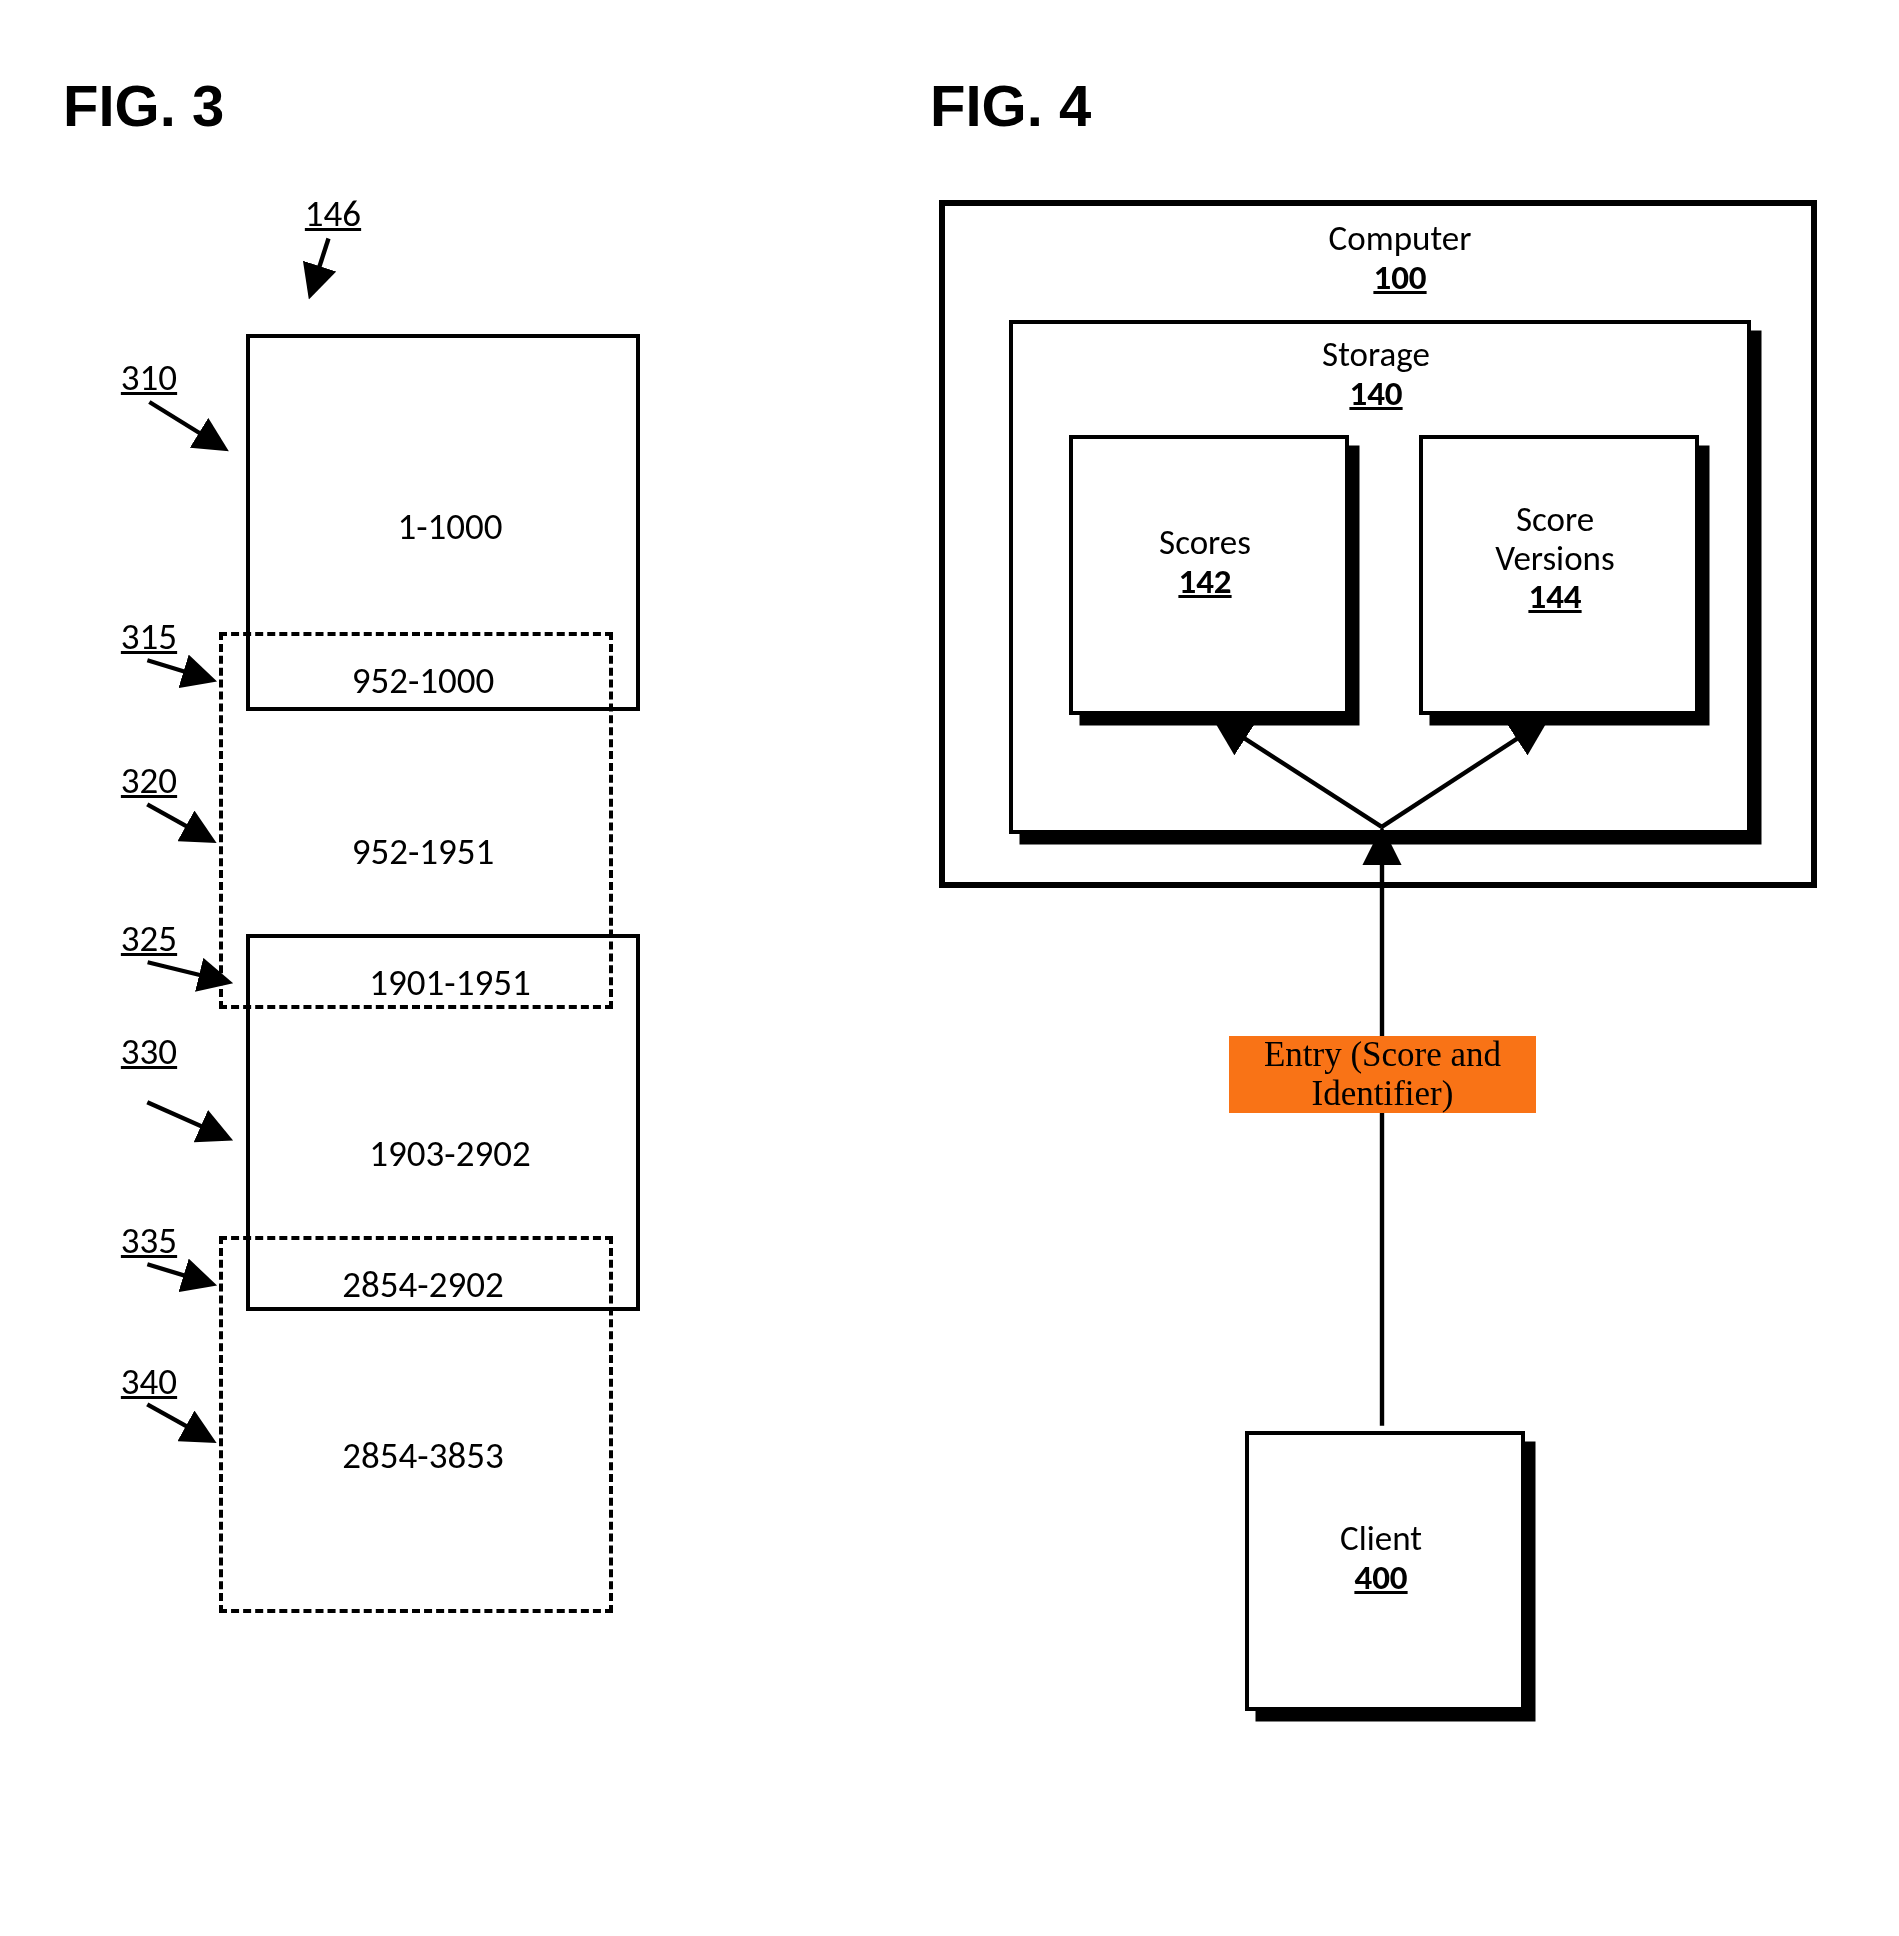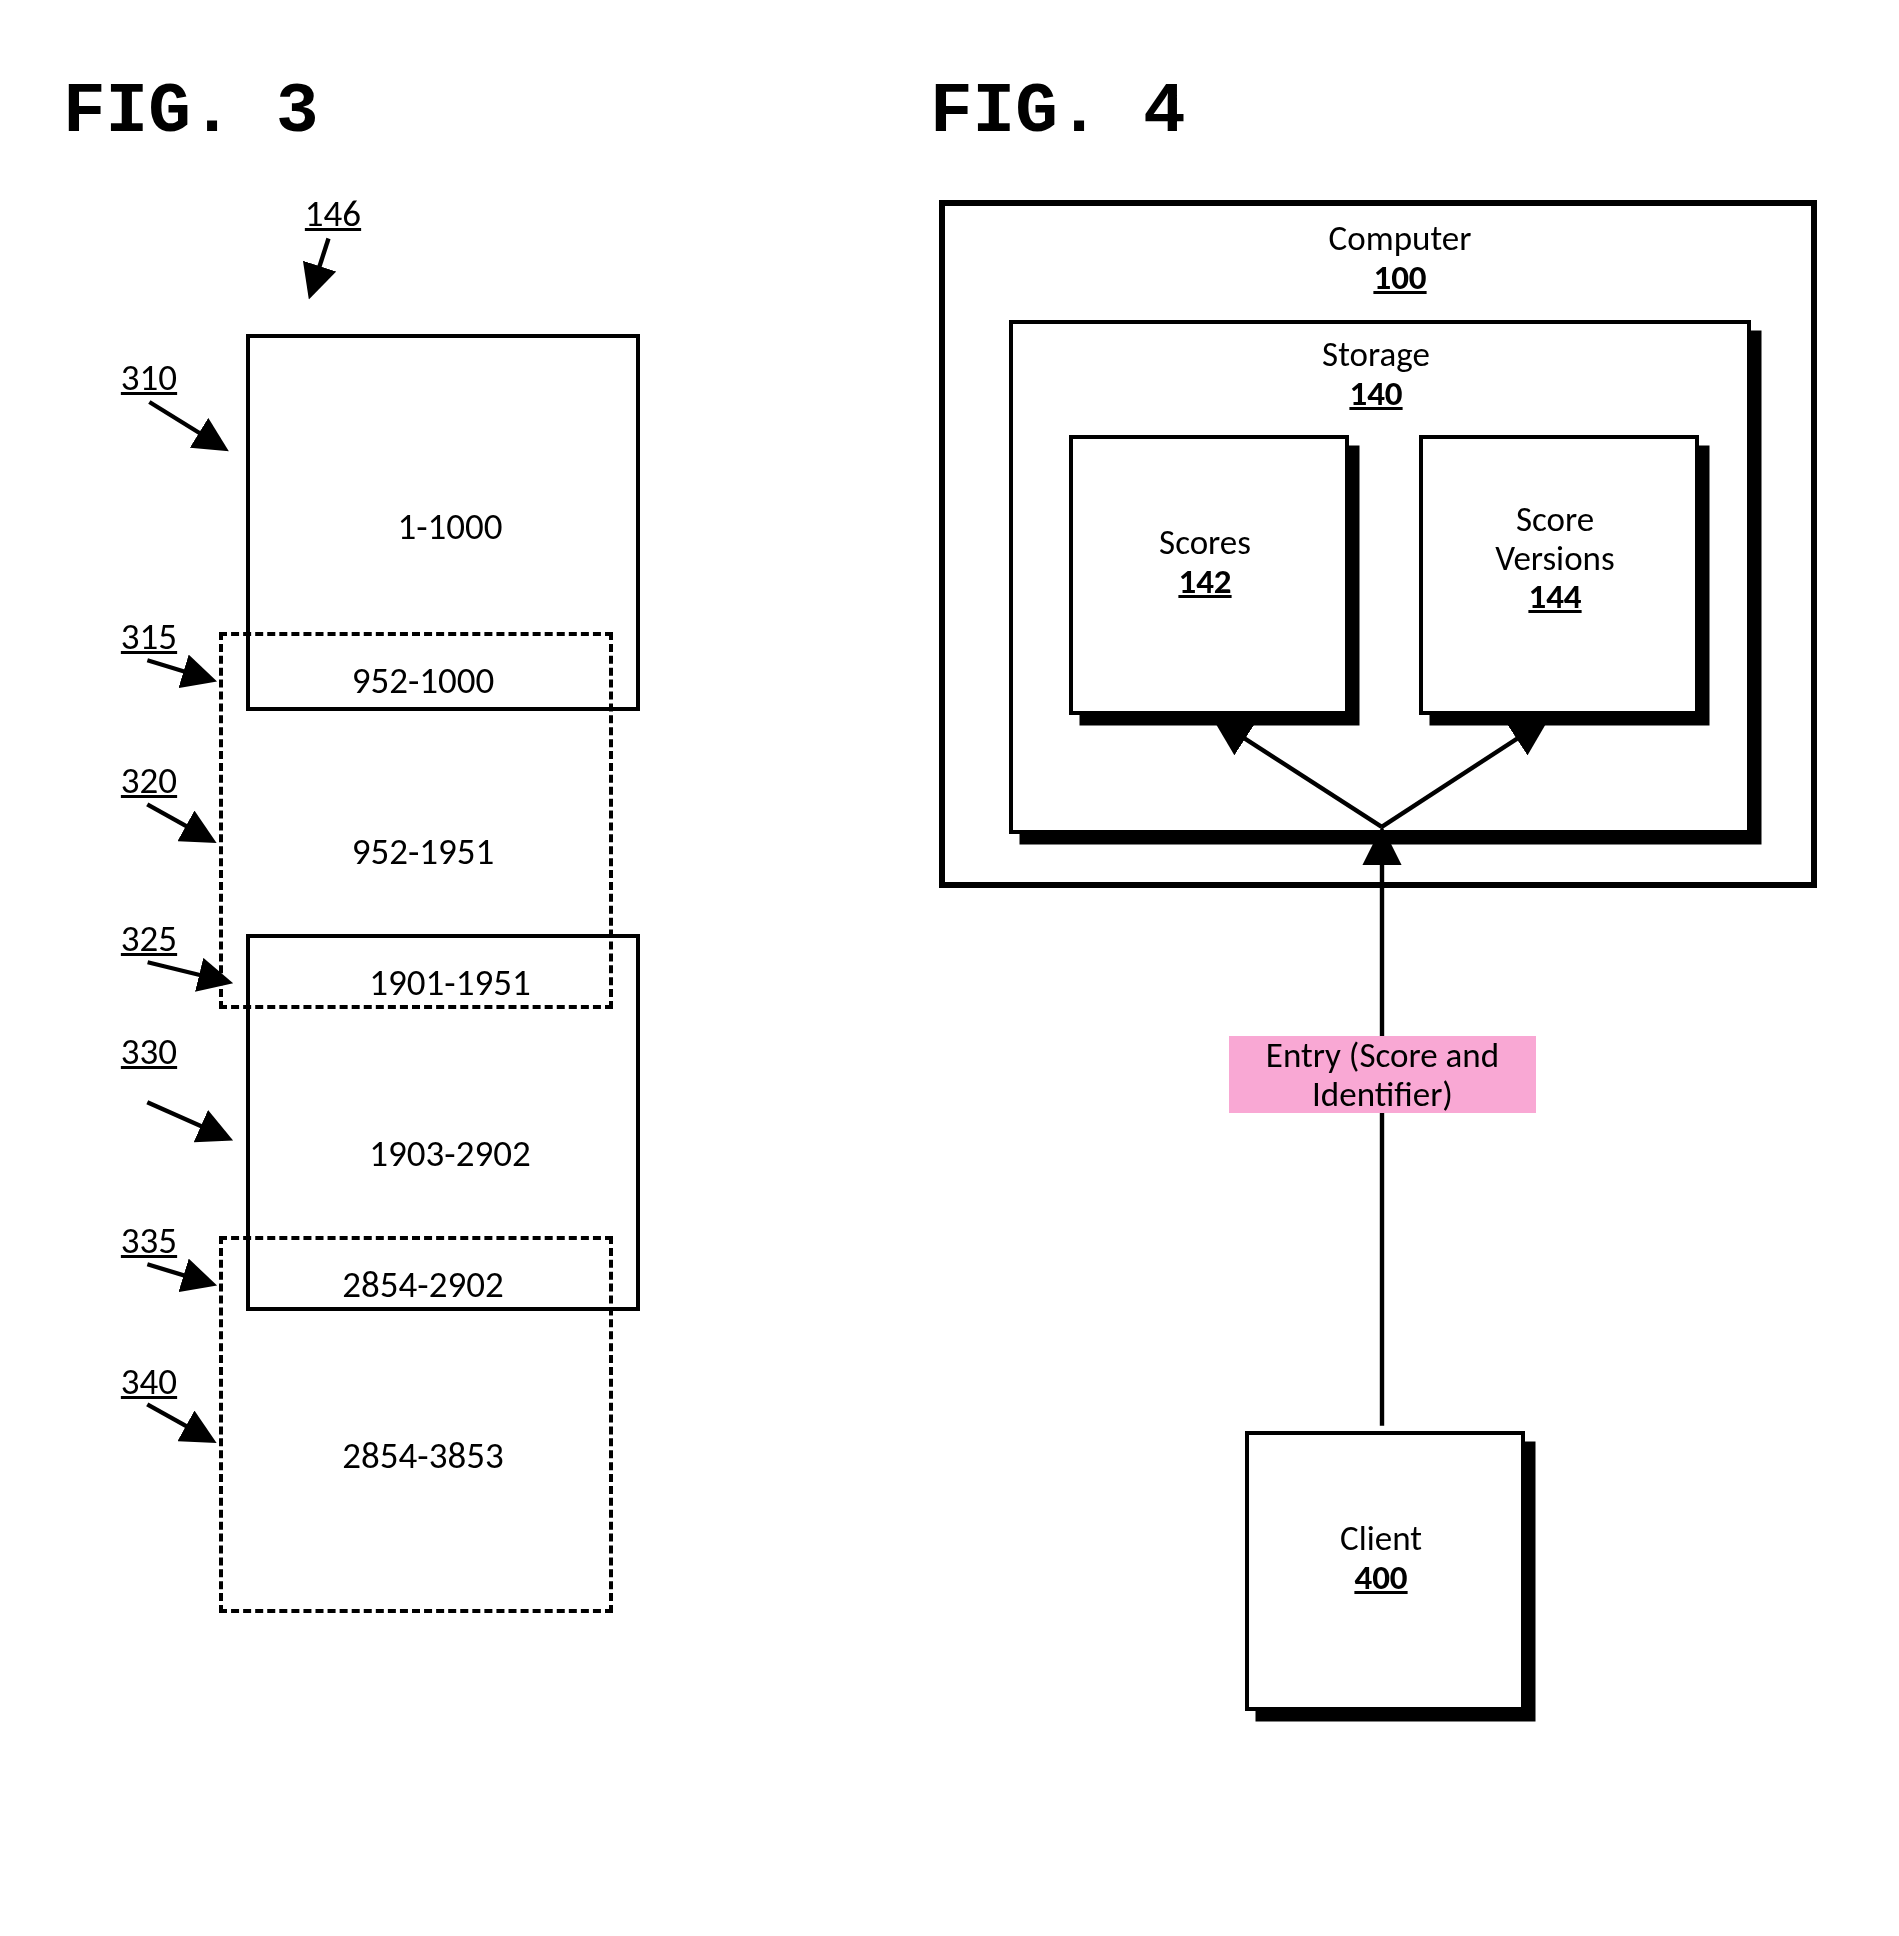--- a/index.html
+++ b/index.html
@@ -9,23 +9,23 @@
     font-family: Calibri, "Segoe UI", Arial, sans-serif;
     color: #000;
   }
   .canvas {
     position: relative;
     width: 1900px;
     height: 1936px;
   }
   .abs { position: absolute; }
   .fig-title {
-    font-size: 71px;
+    font-size: 58px;
     font-weight: 900;
-    font-family: Liberation Mono, monospace;
+    font-family: Liberation Sans, sans-serif;
   }
   .ref-num {
     font-size: 37px;
     font-weight: 400;
     text-decoration: underline;
     text-align: center;
   }
   .range-text {
     font-size: 37px;
     text-align: center;
@@ -164,21 +164,21 @@
 
   <svg class="abs arrow-svg" style="left:1366px; top:825px;" width="32" height="606" viewBox="0 0 36 690">
     <defs>
       <marker id="ahUp" viewBox="0 0 10 10" refX="8" refY="5" markerWidth="9" markerHeight="9" orient="auto">
         <path d="M0,0 L10,5 L0,10 Z" fill="#000"></path>
       </marker>
     </defs>
     <line x1="18" y1="684" x2="18" y2="10" stroke="#000" stroke-width="5" marker-end="url(#ahUp)"></line>
   </svg>
 
-  <div class="abs label-block" style="left:1229px; top:1036px; width:307px; background:#f9a8d4;">
+  <div class="abs label-block" style="left:1229px; top:1036px; width:307px; background:#f97316;font-family:Liberation Serif, serif;">
     <div>Entry (Score and</div>
     <div>Identifier)</div>
   </div>
 
   <div class="abs box-medium shadow-box" style="left:1245px; top:1431px; width:272px; height:272px;"></div>
   <div class="abs label-block" style="left:1245px; top:1519px; width:272px;">
     <div>Client</div>
     <div class="ul">400</div>
   </div>
 

